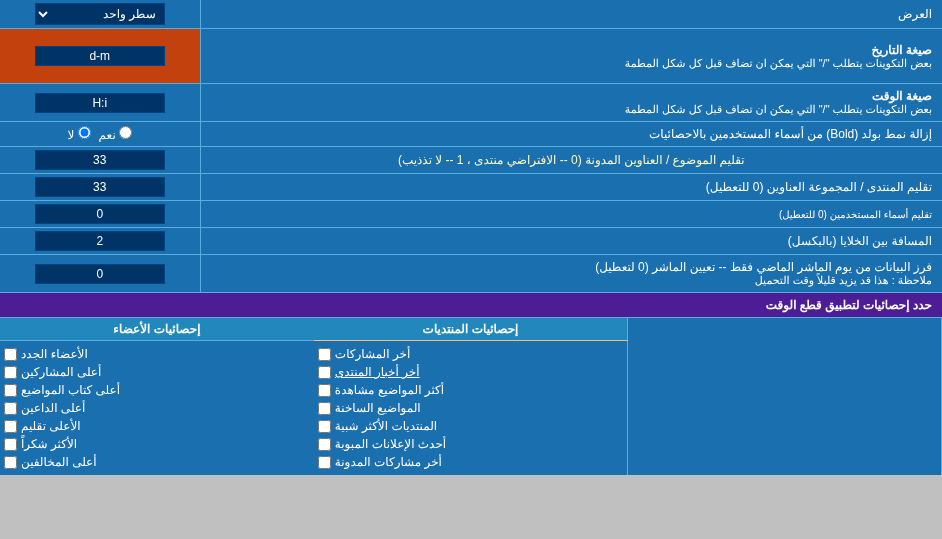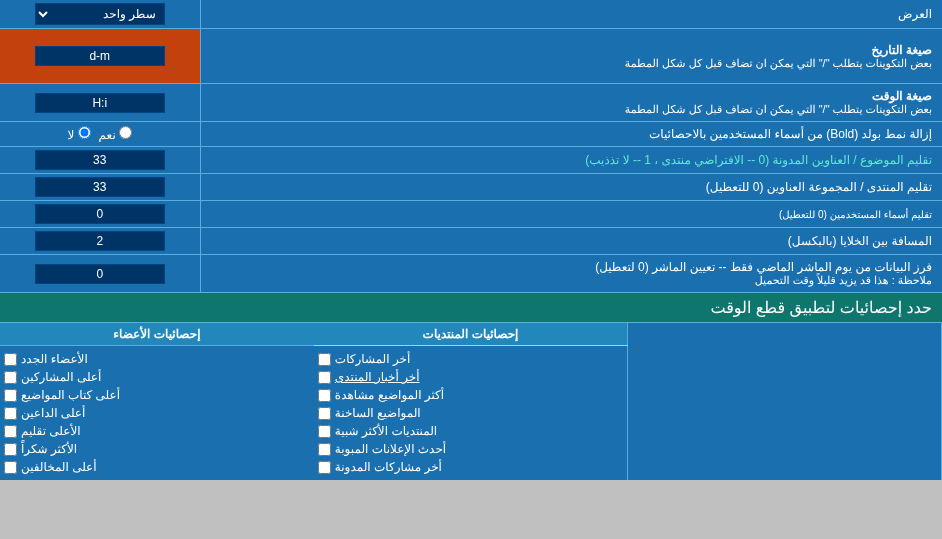--- a/index.html
+++ b/index.html
@@ -92,21 +92,21 @@
         </label>
         <label style="color:#fff; font-size:12px;">
           <input type="radio" name="bold_radio" value="no" checked="" style="">
           <span>لا</span>
         </label>
       </div>
     </td>
   </tr>
 
   <tr class="tr-border">
-    <td style="background:#1a6faf; color:#5eead4; text-align:right; padding:5px 10px; font-size:12px; vertical-align:middle;">تقليم الموضوع / العناوين المدونة (0 -- الافتراضي منتدى ، 1 -- لا تذذيب)</td>
+    <td style="background:#1a6faf; color:#fef9c3; text-align:center; padding:5px 10px; font-size:12px; vertical-align:middle;">تقليم الموضوع / العناوين المدونة (0 -- الافتراضي منتدى ، 1 -- لا تذذيب)</td>
     <td style="background:#1a6faf; text-align:center; padding:3px 6px; vertical-align:middle; border-right:1px solid #5aade0; width:200px;">
       <input type="text" class="dark-input-wide" value="33" style="">
     </td>
   </tr>
 
   <tr class="tr-border">
     <td style="background:#1a6faf; color:#fff; text-align:right; padding:5px 10px; font-size:12px; vertical-align:middle;">تقليم المنتدى / المجموعة العناوين (0 للتعطيل)</td>
     <td style="background:#1a6faf; text-align:center; padding:3px 6px; vertical-align:middle; border-right:1px solid #5aade0; width:200px;">
       <input type="text" class="dark-input-wide" value="33" style="">
     </td>
@@ -131,21 +131,21 @@
     <td style="background:#1a6faf; color:#fff; text-align:right; padding:5px 10px; font-size:12px; vertical-align:middle;">
       <div>فرز البيانات من يوم الماشر الماضي فقط -- تعيين الماشر (0 لتعطيل)</div>
       <div style="font-size:11px;">ملاحظة : هذا قد يزيد قليلاً وقت التحميل</div>
     </td>
     <td style="background:#1a6faf; text-align:center; padding:3px 6px; vertical-align:middle; border-right:1px solid #5aade0; width:200px;">
       <input type="text" class="dark-input-wide" value="0" style="">
     </td>
   </tr>
 
   <tr class="tr-border">
-    <td colspan="2" style="background:#0f766e; color:#fff; text-align:right; padding:5px 10px; font-size:16px;">حدد إحصائيات لتطبيق قطع الوقت</td>
+    <td colspan="2" style="background:#4c1d95; color:#fff; text-align:right; padding:5px 10px; font-size:12px;font-weight:bold;">حدد إحصائيات لتطبيق قطع الوقت</td>
   </tr>
 
   <tr>
     <td colspan="2" style="background:#1a6faf; padding:0;">
       <table style="width:100%; border-collapse:collapse;">
         <tbody>
               <tr>
           <td style="background:#1a6faf; width:33%; border-right:1px solid #5aade0; padding:4px;"></td>
           <td style="background:#2288bb; color:#fff; font-weight:bold; text-align:center; padding:4px 6px; font-size:12px; border-bottom:1px solid #fdba74; border-right:1px solid #5aade0; width:33%;">إحصائيات المنتديات</td>
           <td style="background:#2288bb; color:#fff; font-weight:bold; text-align:center; padding:4px 6px; font-size:12px; border-bottom:1px solid #5aade0; width:33%;">إحصائيات الأعضاء</td>

